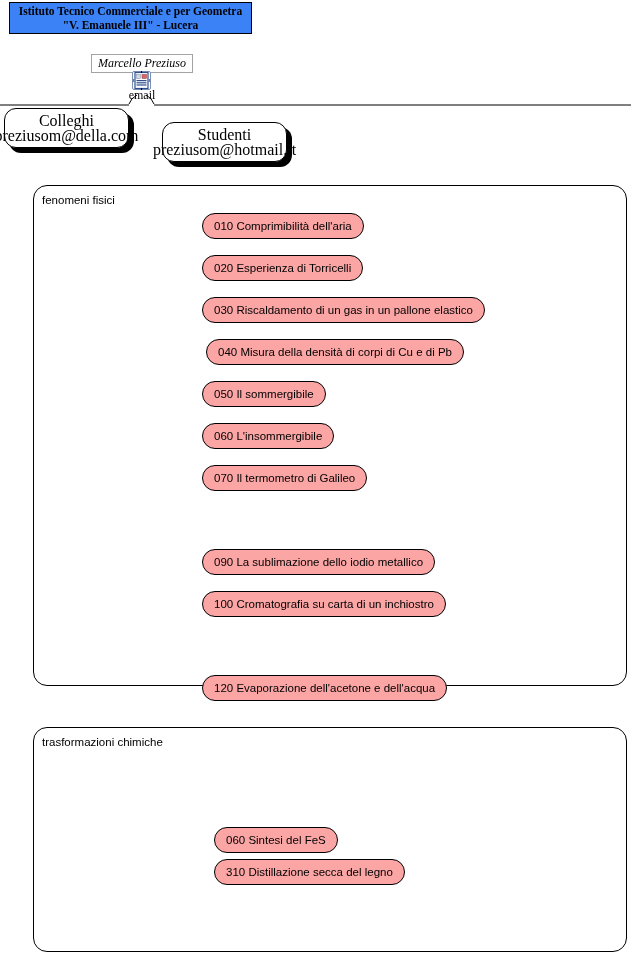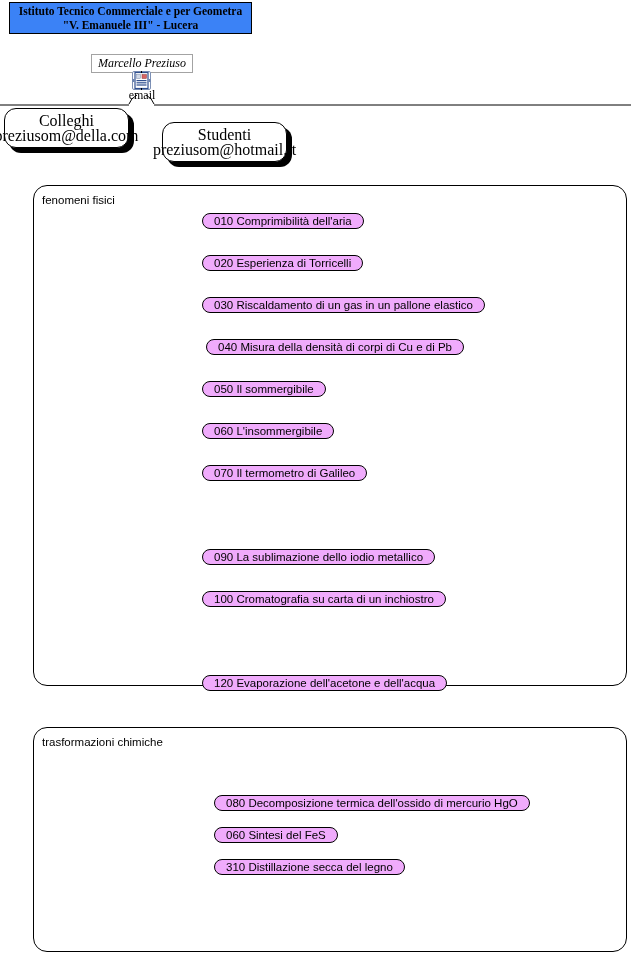--- a/index.html
+++ b/index.html
@@ -139,24 +139,24 @@
   
   .node-list {
     position: absolute;
     left: 0;
     top: 0;
     width: 100%;
     height: 100%;
   }
   .node {
     position: absolute;
-    height: 16px;
+    height: 26px;
     border: 1.3px solid #000000;
     border-radius: 13px;
-    background: #f0abfc;
+    background: #fca5a5;
     display: inline-flex;
     align-items: center;
     padding: 0 11px;
     box-sizing: border-box;
     white-space: nowrap;
   }
   .node-label {
     font-family: "Liberation Sans", sans-serif;
     font-size: 11.5px;
     color: #000000;
@@ -242,23 +242,20 @@
       </div>
       <div class="node" style="left: 168px; top: 489px;">
         <span class="node-label">120 Evaporazione dell'acetone e dell'acqua</span>
       </div>
     </div>
 </div>
 
 <div class="group" id="group-chimici">
   <div class="group-label">trasformazioni chimiche</div>
   <div class="node-list" id="list-chimici">
-      <div class="node" style="left: 180px; top: 67px;">
-        <span class="node-label">080 Decomposizione termica dell'ossido di mercurio HgO</span>
-      </div>
       <div class="node" style="left: 180px; top: 99px;">
         <span class="node-label">060 Sintesi del FeS</span>
       </div>
       <div class="node" style="left: 180px; top: 131px;">
         <span class="node-label">310 Distillazione secca del legno</span>
       </div>
     </div>
 </div>
 
 </body></html>

